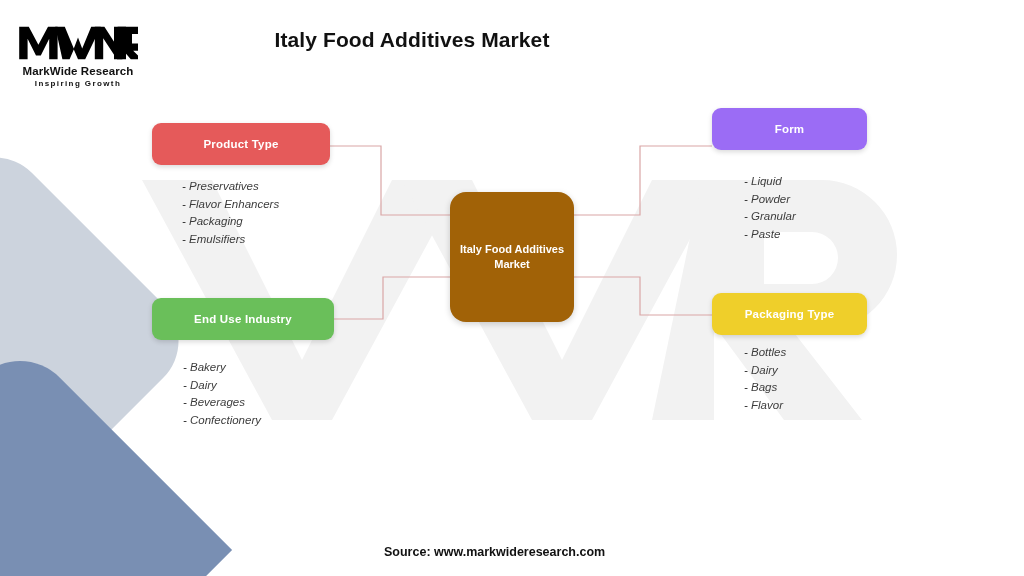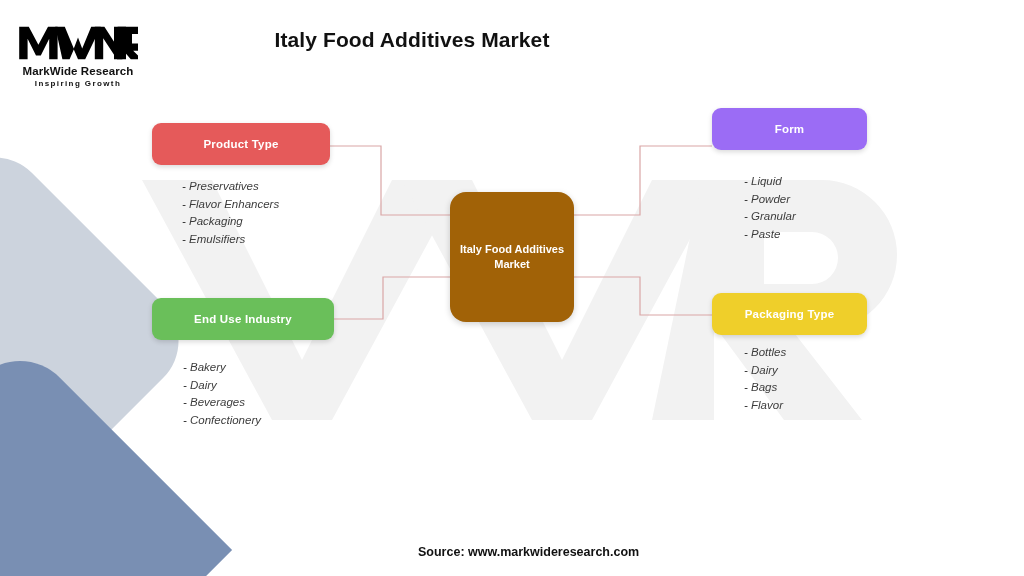--- a/index.html
+++ b/index.html
@@ -159,21 +159,21 @@
   }
   .bullets div { white-space: nowrap; }
   .bullets-product   { left: 182px; top: 178px; }
   .bullets-enduse    { left: 183px; top: 359px; }
   .bullets-form      { left: 744px; top: 173px; }
   .bullets-packaging { left: 744px; top: 344px; }
 
   
   .source {
     position: absolute;
-    left: 418px;
+    left: 384px;
     top: 545px;
     font-size: 12.5px;
     font-weight: bold;
     color: #111111;
   }
   .disclaimer {
     position: absolute;
     left: 669px;
     top: 550px;
     font-size: 10.5px;

